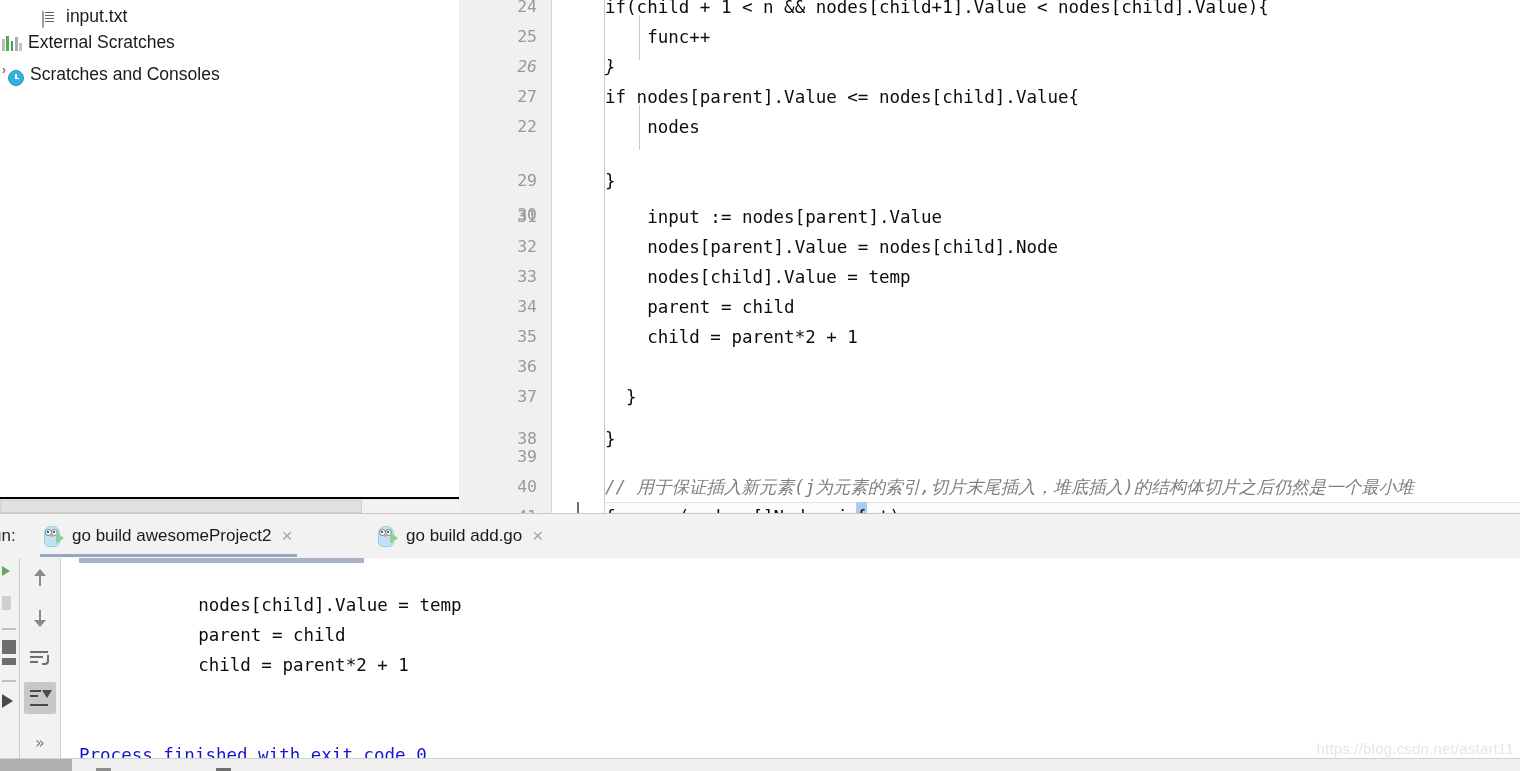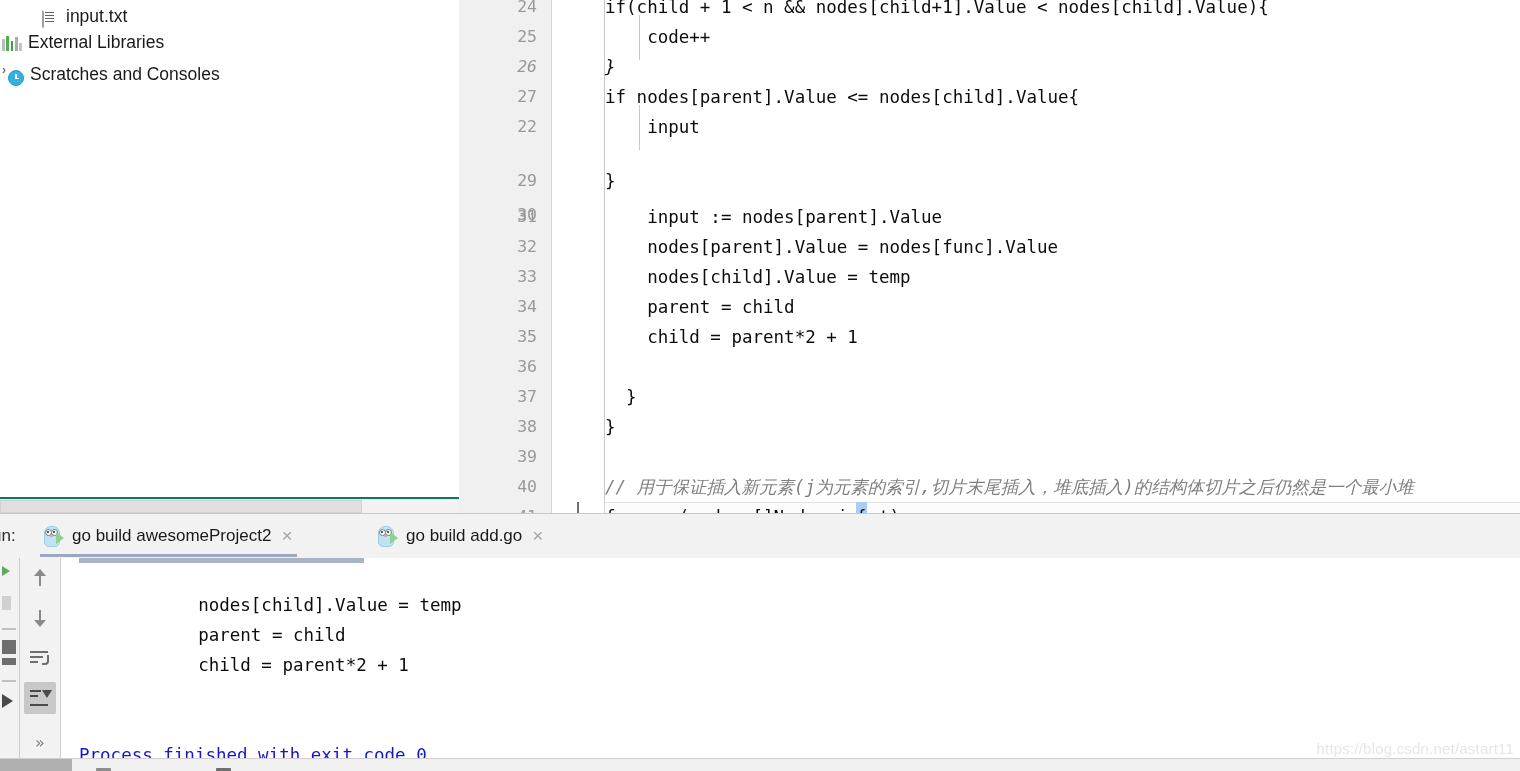--- a/index.html
+++ b/index.html
@@ -6,21 +6,21 @@
     margin: 0;
     padding: 0;
     background: #ffffff;
     font-family: "Liberation Sans", sans-serif;
   }
   #app {
     position: relative;
     width: 1520px;
     height: 771px;
     overflow: hidden;
-    background: #0f766e;
+    background: #000000;
   }
 
   
   #project-panel {
     position: absolute;
     left: 0; top: 0;
     width: 459px;
     height: 497px;
     background: #ffffff;
     overflow: hidden;
@@ -493,21 +493,21 @@
       <span class="lbl">input.txt</span>
     </div>
     <div class="tree-row tree-indent-0" style="top:26px;position:absolute;">
       <span class="ico ico-libs">
           <i></i>
           <i></i>
           <i></i>
           <i></i>
           <i></i>
         </span>
-      <span class="lbl">External Libraries</span>
+      <span class="lbl">External Scratches</span>
     </div>
     <div class="tree-row tree-indent-0" style="top:58px;position:absolute;">
       <span class="ico ico-scratch">
         <span class="chev">›</span>
         <span class="clock"></span>
       </span>
       <span class="lbl">Scratches and Consoles</span>
     </div>
   </div>
 
@@ -524,49 +524,49 @@
     <div class="indent-guide" style="left:180px; top:105px; height:45px;"></div>
     <div class="indent-guide" style="left:145px; top:0px; height:390px;"></div>
 
     <div class="code-area">
       <div class="code-line" style="top:-8px;">
         <span class="ln">24</span>
         <span class="code-text">if(child + 1 &lt; n &amp;&amp; nodes[child+1].Value &lt; nodes[child].Value){</span>
       </div>
       <div class="code-line" style="top:22px;">
         <span class="ln">25</span>
-        <span class="code-text">    code++</span>
+        <span class="code-text">    func++</span>
       </div>
       <div class="code-line" style="top:52px;font-style:italic;">
         <span class="ln">26</span>
         <span class="code-text">}</span>
       </div>
       <div class="code-line" style="top:82px;">
         <span class="ln">27</span>
         <span class="code-text">if nodes[parent].Value &lt;= nodes[child].Value{</span>
       </div>
       <div class="code-line" style="top:112px;">
         <span class="ln">22</span>
-        <span class="code-text">    input</span>
+        <span class="code-text">    nodes</span>
       </div>
       <div class="code-line" style="top:142px;margin-top:24px;">
         <span class="ln">29</span>
         <span class="code-text">}</span>
       </div>
       <div class="code-line" style="top:172px;margin-top:28px;">
         <span class="ln">30</span>
         <span class="code-text"></span>
       </div>
       <div class="code-line" style="top:202px;">
         <span class="ln">31</span>
         <span class="code-text">    input := nodes[parent].Value</span>
       </div>
       <div class="code-line" style="top:232px;">
         <span class="ln">32</span>
-        <span class="code-text">    nodes[parent].Value = nodes[func].Value</span>
+        <span class="code-text">    nodes[parent].Value = nodes[child].Node</span>
       </div>
       <div class="code-line" style="top:262px;">
         <span class="ln">33</span>
         <span class="code-text">    nodes[child].Value = temp</span>
       </div>
       <div class="code-line" style="top:292px;">
         <span class="ln">34</span>
         <span class="code-text">    parent = child</span>
       </div>
       <div class="code-line" style="top:322px;">
@@ -574,21 +574,21 @@
         <span class="code-text">    child = parent*2 + 1</span>
       </div>
       <div class="code-line" style="top:352px;">
         <span class="ln">36</span>
         <span class="code-text"></span>
       </div>
       <div class="code-line" style="top:382px;">
         <span class="ln">37</span>
         <span class="code-text">  }</span>
       </div>
-      <div class="code-line" style="top:412px;">
+      <div class="code-line" style="top:424px;">
         <span class="ln">38</span>
         <span class="code-text">}</span>
       </div>
       <div class="code-line" style="top:442px;">
         <span class="ln">39</span>
         <span class="code-text"></span>
       </div>
       <div class="code-line" style="top:472px;">
         <span class="ln">40</span>
         <span class="code-text cmt">// 用于保证插入新元素(j为元素的索引,切片末尾插入，堆底插入)的结构体切片之后仍然是一个最小堆</span>

